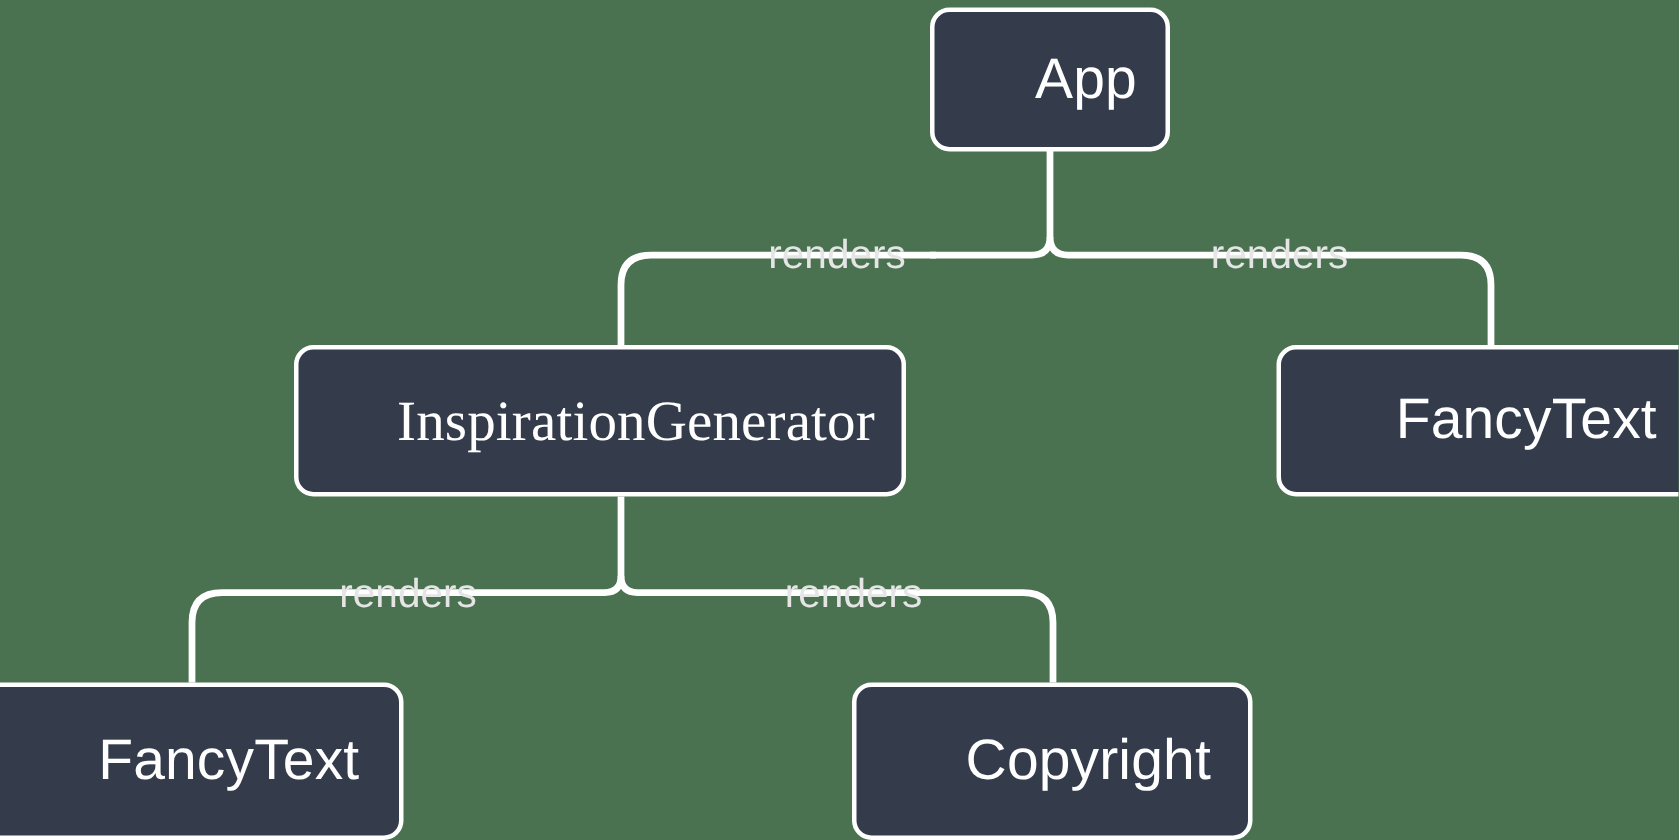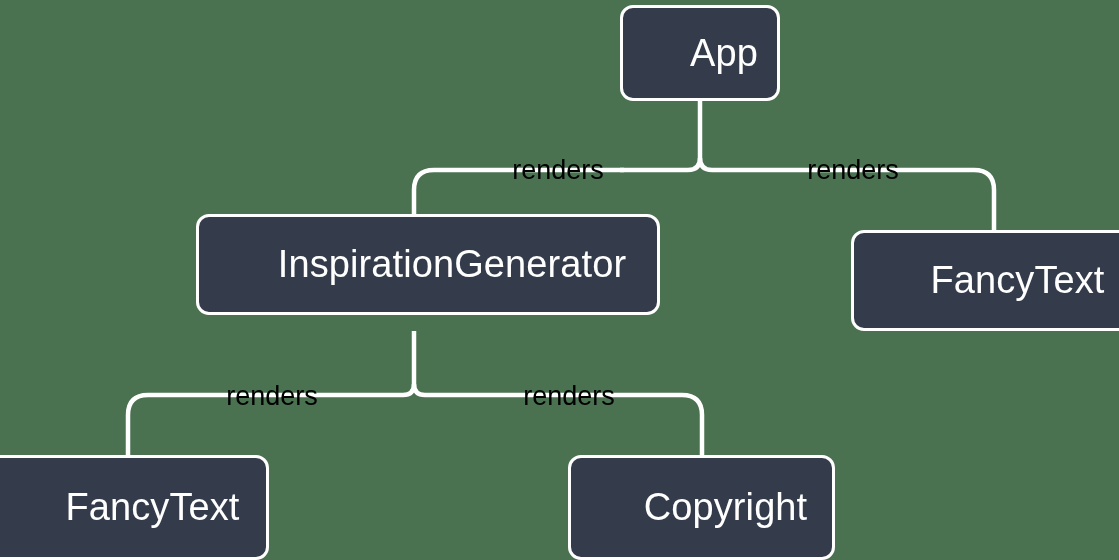--- a/index.html
+++ b/index.html
@@ -37,21 +37,21 @@
     justify-content: center;
     color: #ffffff;
     font-family: "Liberation Sans", sans-serif;
     font-weight: 400;
     letter-spacing: 0.1px;
     white-space: nowrap;
     padding-left: 48px;
   }
   .edge-label {
     position: absolute;
-    color: #000000;
+    color: #e5e5e5;
     font-family: "Liberation Sans", sans-serif;
     font-size: 27px;
     font-weight: 500;
     line-height: 1;
     white-space: nowrap;
     transform: translate(-50%, -50%);
   }
 </style>
 </head>
 <body>
@@ -84,21 +84,21 @@
     </g>
   </svg>
 
   <div class="edge-label" style="left:558px; top:170px;">renders</div>
   <div class="edge-label" style="left:853px; top:170px;">renders</div>
   <div class="edge-label" style="left:272px; top:396px;">renders</div>
   <div class="edge-label" style="left:569px; top:396px;">renders</div>
 
   <div class="node" style="left:620px; top:5px; width:160px; height:96px; font-size:38px;">App</div>
 
-  <div class="node" style="left:196px; top:214px; width:464px; height:101px; font-size:38px;">InspirationGenerator</div>
+  <div class="node" style="left:196px; top:230px; width:408px; height:101px; font-size:38px;font-family:Liberation Serif, serif;">InspirationGenerator</div>
 
   <div class="node" style="left:851px; top:230px; width:285px; height:101px; font-size:38px;">FancyText</div>
 
   <div class="node" style="left:-12px; top:455px; width:281px; height:105px; font-size:38px;">FancyText</div>
 
   <div class="node" style="left:568px; top:455px; width:267px; height:105px; font-size:38px;">Copyright</div>
 
 </div>
 
 </body></html>

